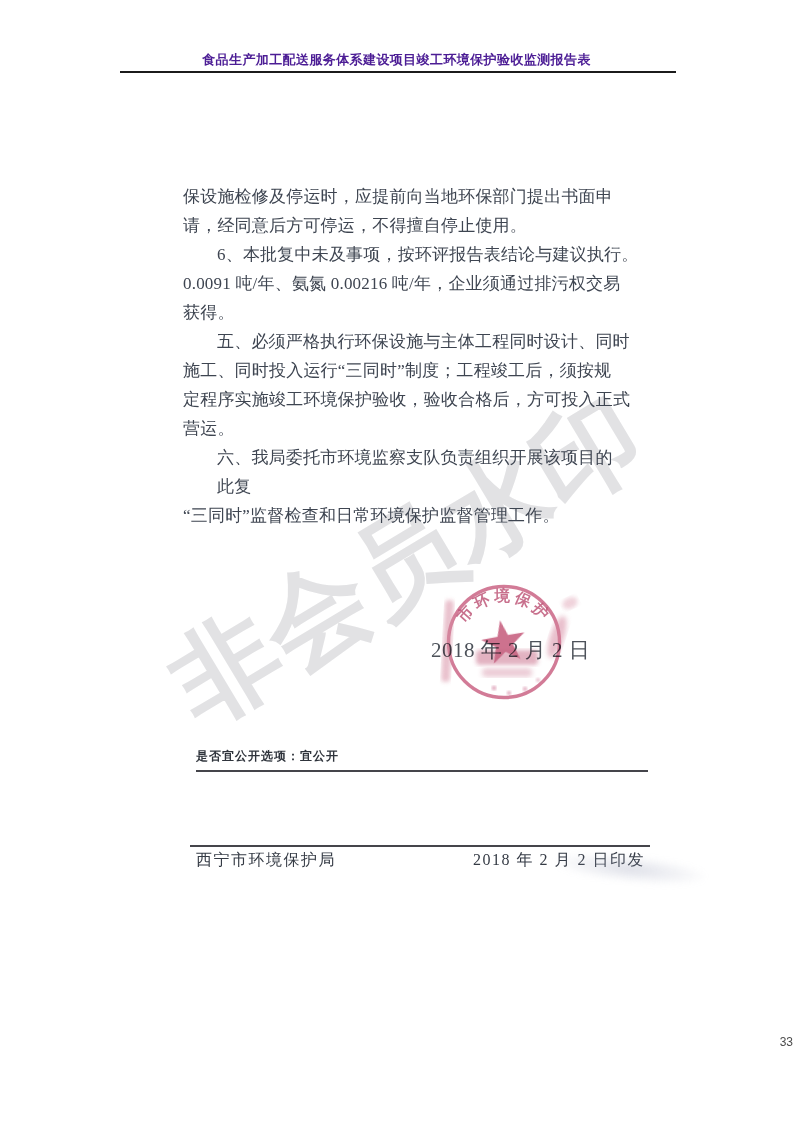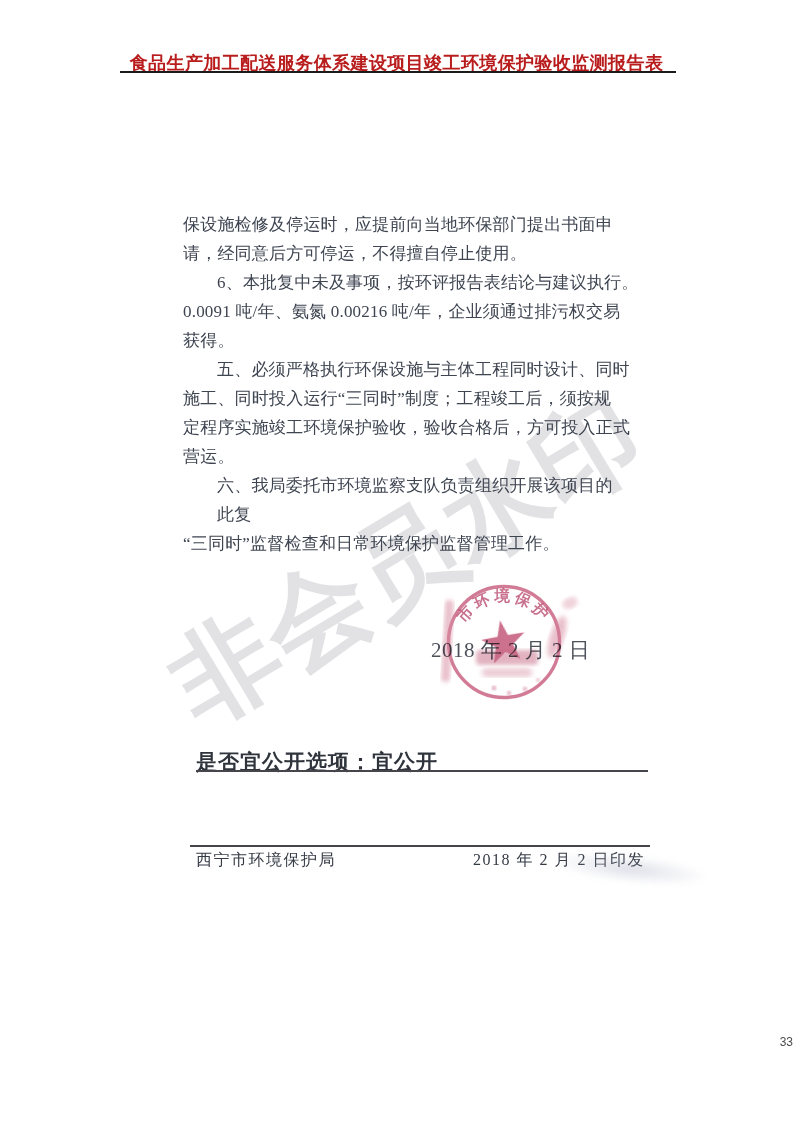--- a/index.html
+++ b/index.html
@@ -22,55 +22,54 @@
     white-space:nowrap;
     transform:rotate(-31deg);
     transform-origin:0 0;
     z-index:0;
     user-select:none;
   }
   
   .doc-title{
     position:absolute;left:0;top:51px;width:100%;
     text-align:center;
-    font-size:18px;font-weight:bold;color:#b91c1c;
+    font-size:13px;font-weight:bold;color:#4c1d95;
     letter-spacing:0.4px;
     z-index:3;
   }
   .title-rule{
     position:absolute;left:120px;top:71px;width:556px;height:2px;
     background:#1b1b1b;z-index:3;
   }
   
   .body-text{
     position:absolute;left:183px;top:182px;width:436px;
     font-size:17px;line-height:29px;
     color:#3e4551;
     letter-spacing:0.2px;
     z-index:1;
-    margin-top:28px;
   }
   .body-line{white-space:nowrap;}
   .body-line.indent{padding-left:34px;}
   
   .stamp-date{
     position:absolute;left:431px;top:636px;
     font-size:21px;letter-spacing:0.5px;color:#4d525a;
     white-space:nowrap;z-index:1;
   }
   .stamp{
     position:absolute;left:424px;top:562px;
     z-index:2;
     mix-blend-mode:multiply;
     opacity:0.92;
   }
   
   .publicity{
     position:absolute;left:196px;top:748px;
-    font-size:21px;font-weight:bold;color:#2f343c;
+    font-size:12px;font-weight:bold;color:#2f343c;
     letter-spacing:1px;white-space:nowrap;z-index:1;
   }
   .rule-1{
     position:absolute;left:196px;top:770px;width:452px;height:2px;
     background:#45454b;z-index:1;
   }
   .cc-block{
     position:absolute;left:196px;top:779px;width:460px;
     font-size:16px;line-height:21.5px;
     letter-spacing:2.2px;color:#3e4450;z-index:1;

